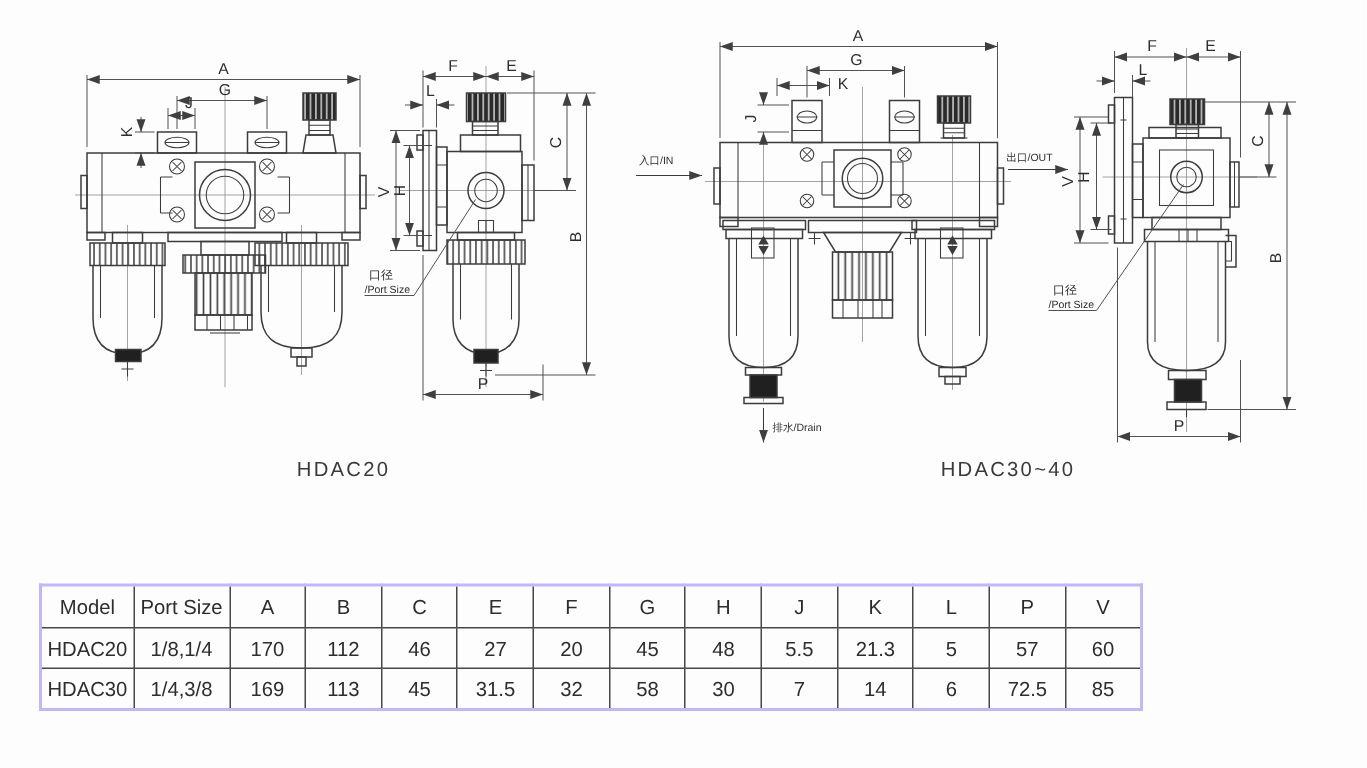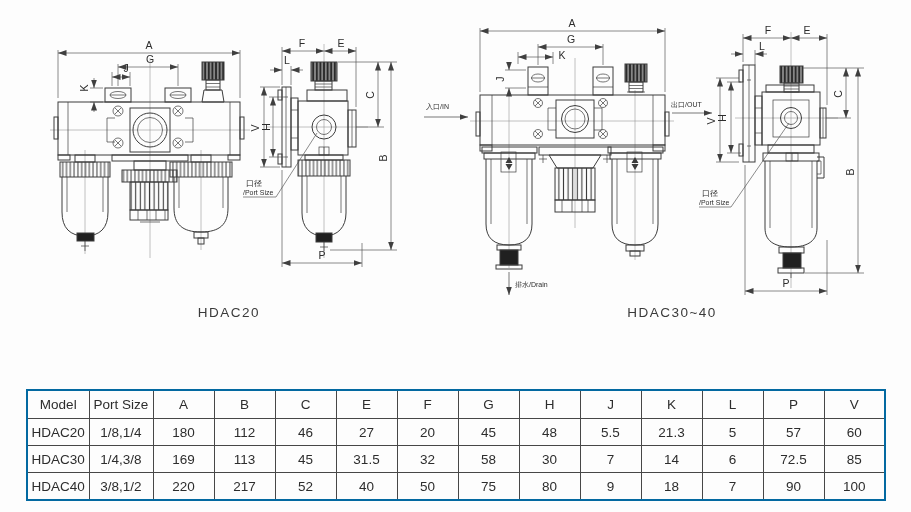--- a/index.html
+++ b/index.html
@@ -9,23 +9,23 @@
   svg text{font-family:"Liberation Sans",sans-serif;fill:#2d2d2d;}
   text.dl{font-size:10.5px;}
   text.sm{font-size:8px;}
   text.smx{font-size:7px;}
   text.cap{font-size:13.5px;letter-spacing:1.5px;fill:#3a3a3a;}
   .o {fill:none;stroke:#3c3c3c;stroke-width:1;}
   .t {fill:none;stroke:#3c3c3c;stroke-width:.7;}
   .d {fill:none;stroke:#4d4d4d;stroke-width:.65;}
   .c {fill:none;stroke:#8f8f8f;stroke-width:.55;}
   .op{stroke:#3c3c3c;stroke-width:1;}
-  .dim-table{position:absolute;left:26px;top:389px;width:860px;
+  .dim-table{position:absolute;left:26px;top:389px;width:736px;
              border-collapse:collapse;table-layout:fixed;
-             border:2px solid #0369a1;background:#fdfdfd;}
+             border:2px solid #c4b5fd;background:#fdfdfd;}
   .dim-table th,.dim-table td{border:1px solid #474747;text-align:center;
              font-size:13.5px;font-weight:400;color:#2d2d2d;padding:0;}
   .dim-table th{height:27px;}
   .dim-table td{height:26px;}
 </style>
 </head>
 <body>
 
 <div class="page">
 
@@ -405,21 +405,21 @@
           <th>K</th>
           <th>L</th>
           <th>P</th>
           <th>V</th>
         </tr>
       </thead>
   <tbody>
         <tr>
           <td>HDAC20</td>
           <td>1/8,1/4</td>
-          <td>180</td>
+          <td>170</td>
           <td>112</td>
           <td>46</td>
           <td>27</td>
           <td>20</td>
           <td>45</td>
           <td>48</td>
           <td>5.5</td>
           <td>21.3</td>
           <td>5</td>
           <td>57</td>
@@ -434,32 +434,16 @@
           <td>31.5</td>
           <td>32</td>
           <td>58</td>
           <td>30</td>
           <td>7</td>
           <td>14</td>
           <td>6</td>
           <td>72.5</td>
           <td>85</td>
         </tr>
-        <tr>
-          <td>HDAC40</td>
-          <td>3/8,1/2</td>
-          <td>220</td>
-          <td>217</td>
-          <td>52</td>
-          <td>40</td>
-          <td>50</td>
-          <td>75</td>
-          <td>80</td>
-          <td>9</td>
-          <td>18</td>
-          <td>7</td>
-          <td>90</td>
-          <td>100</td>
-        </tr>
       </tbody>
 </table>
 
 </div>
 
 </body></html>

